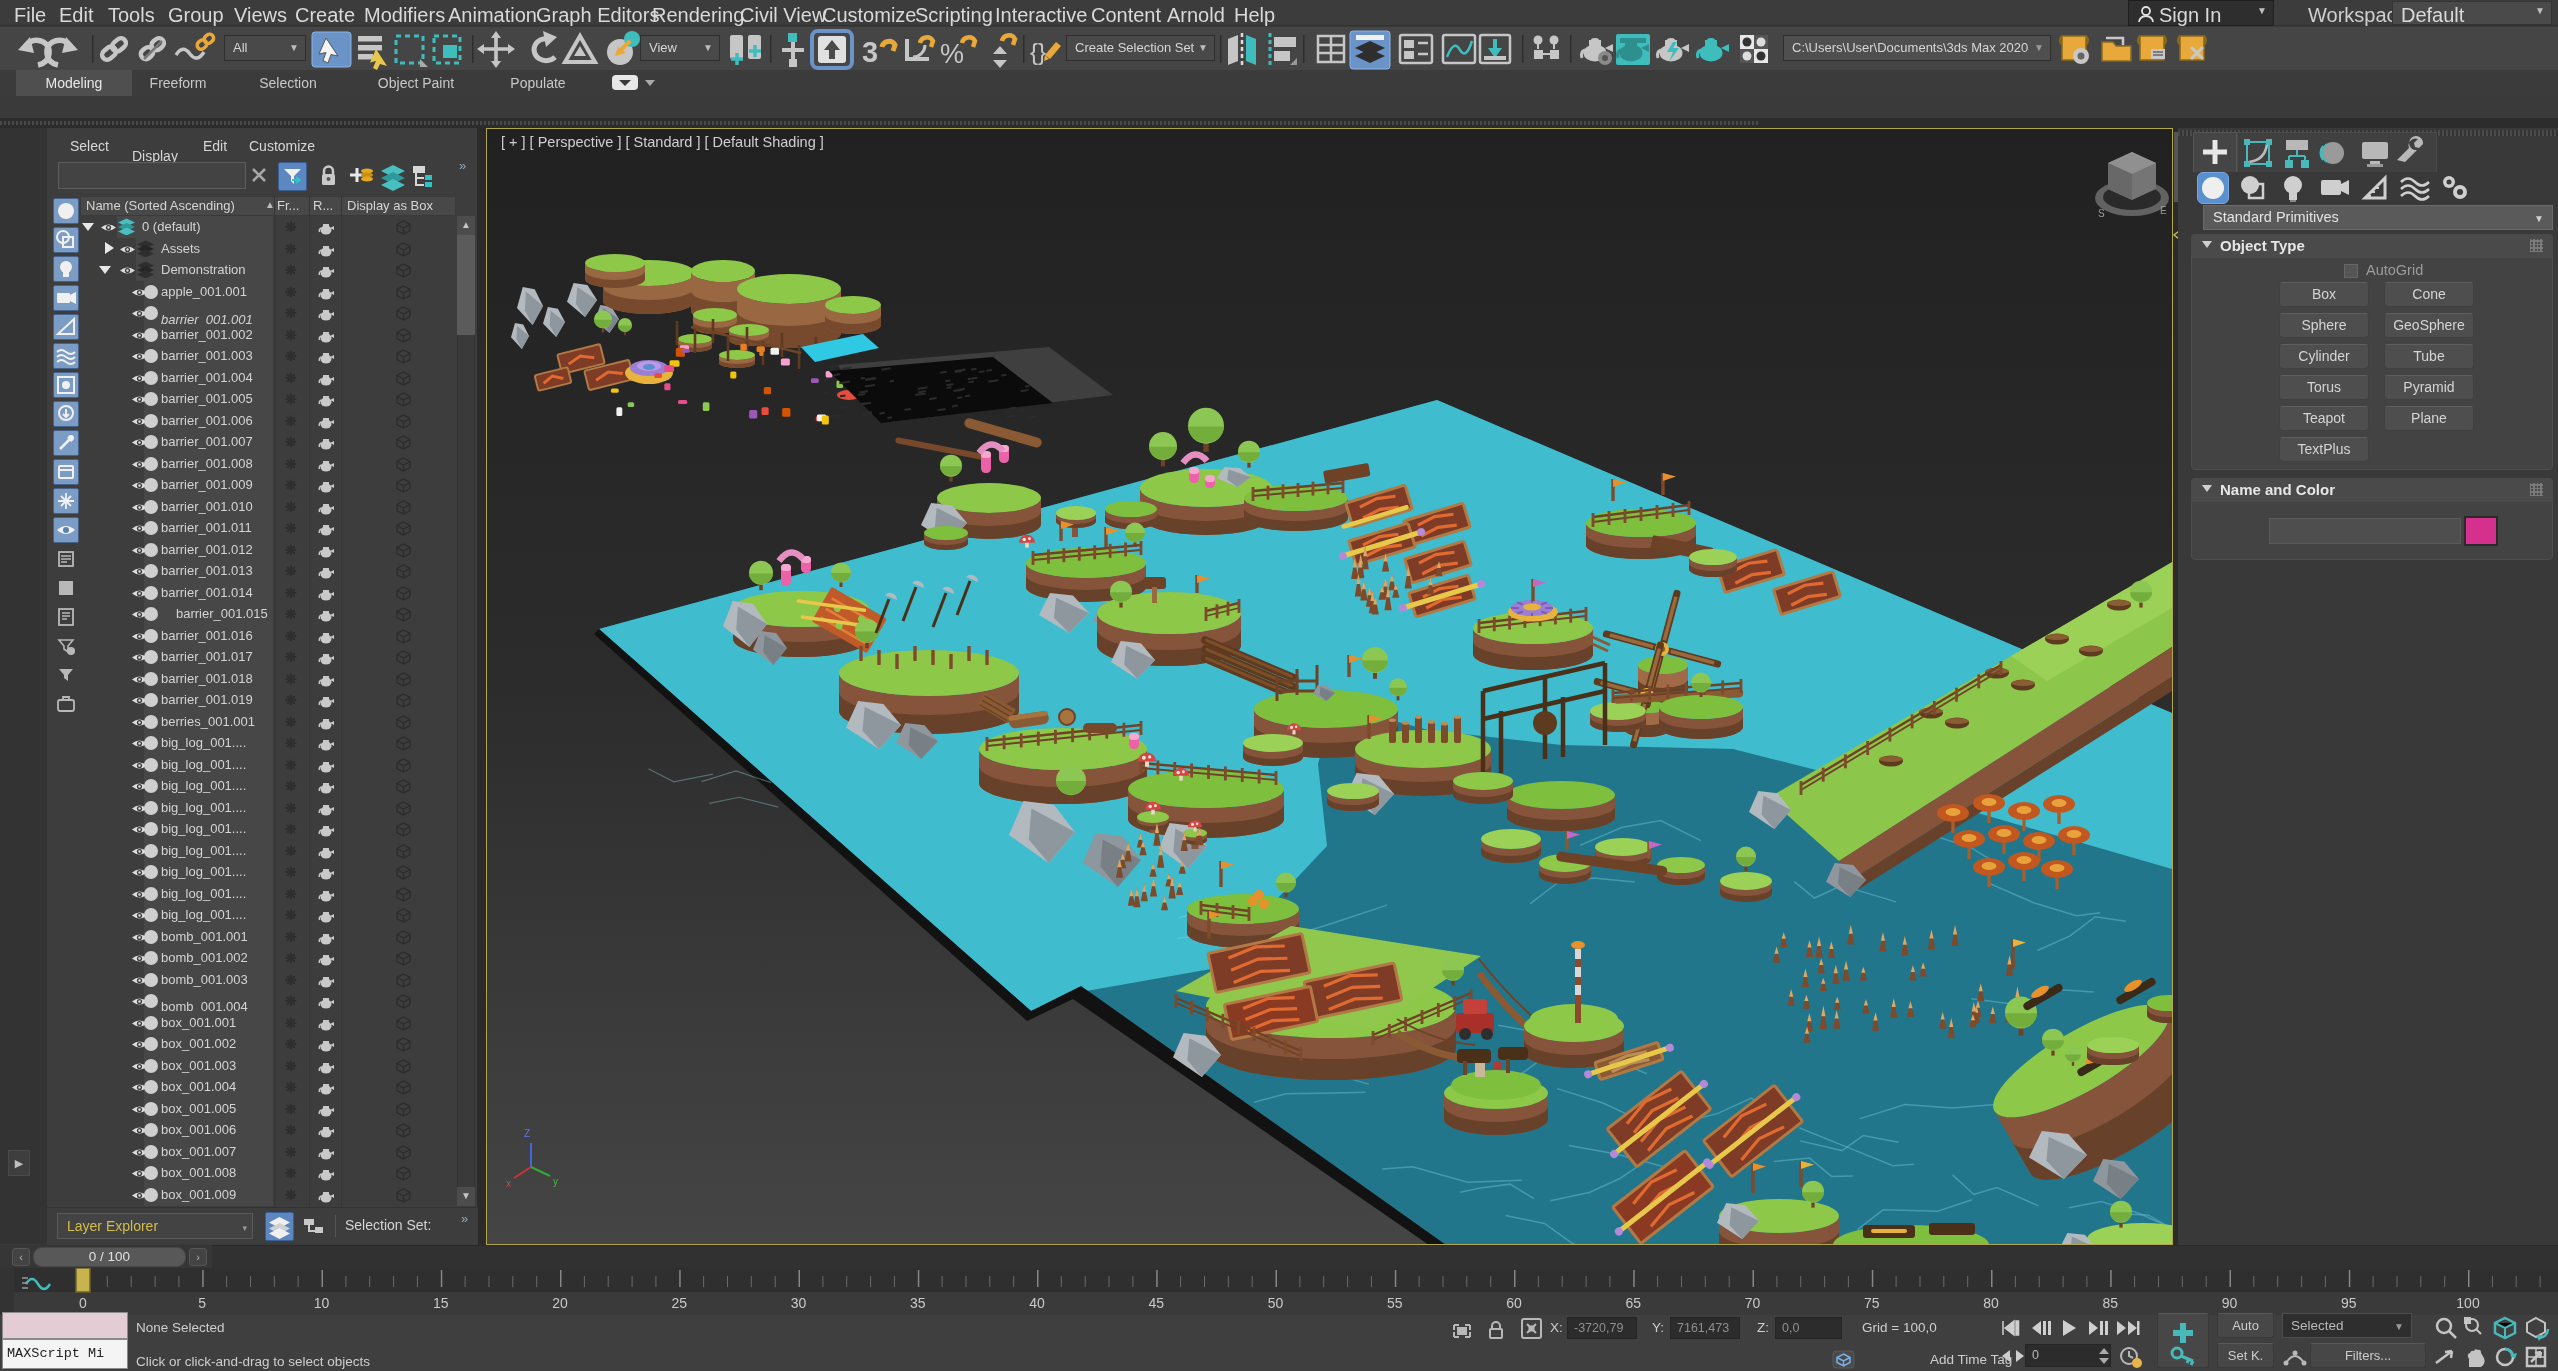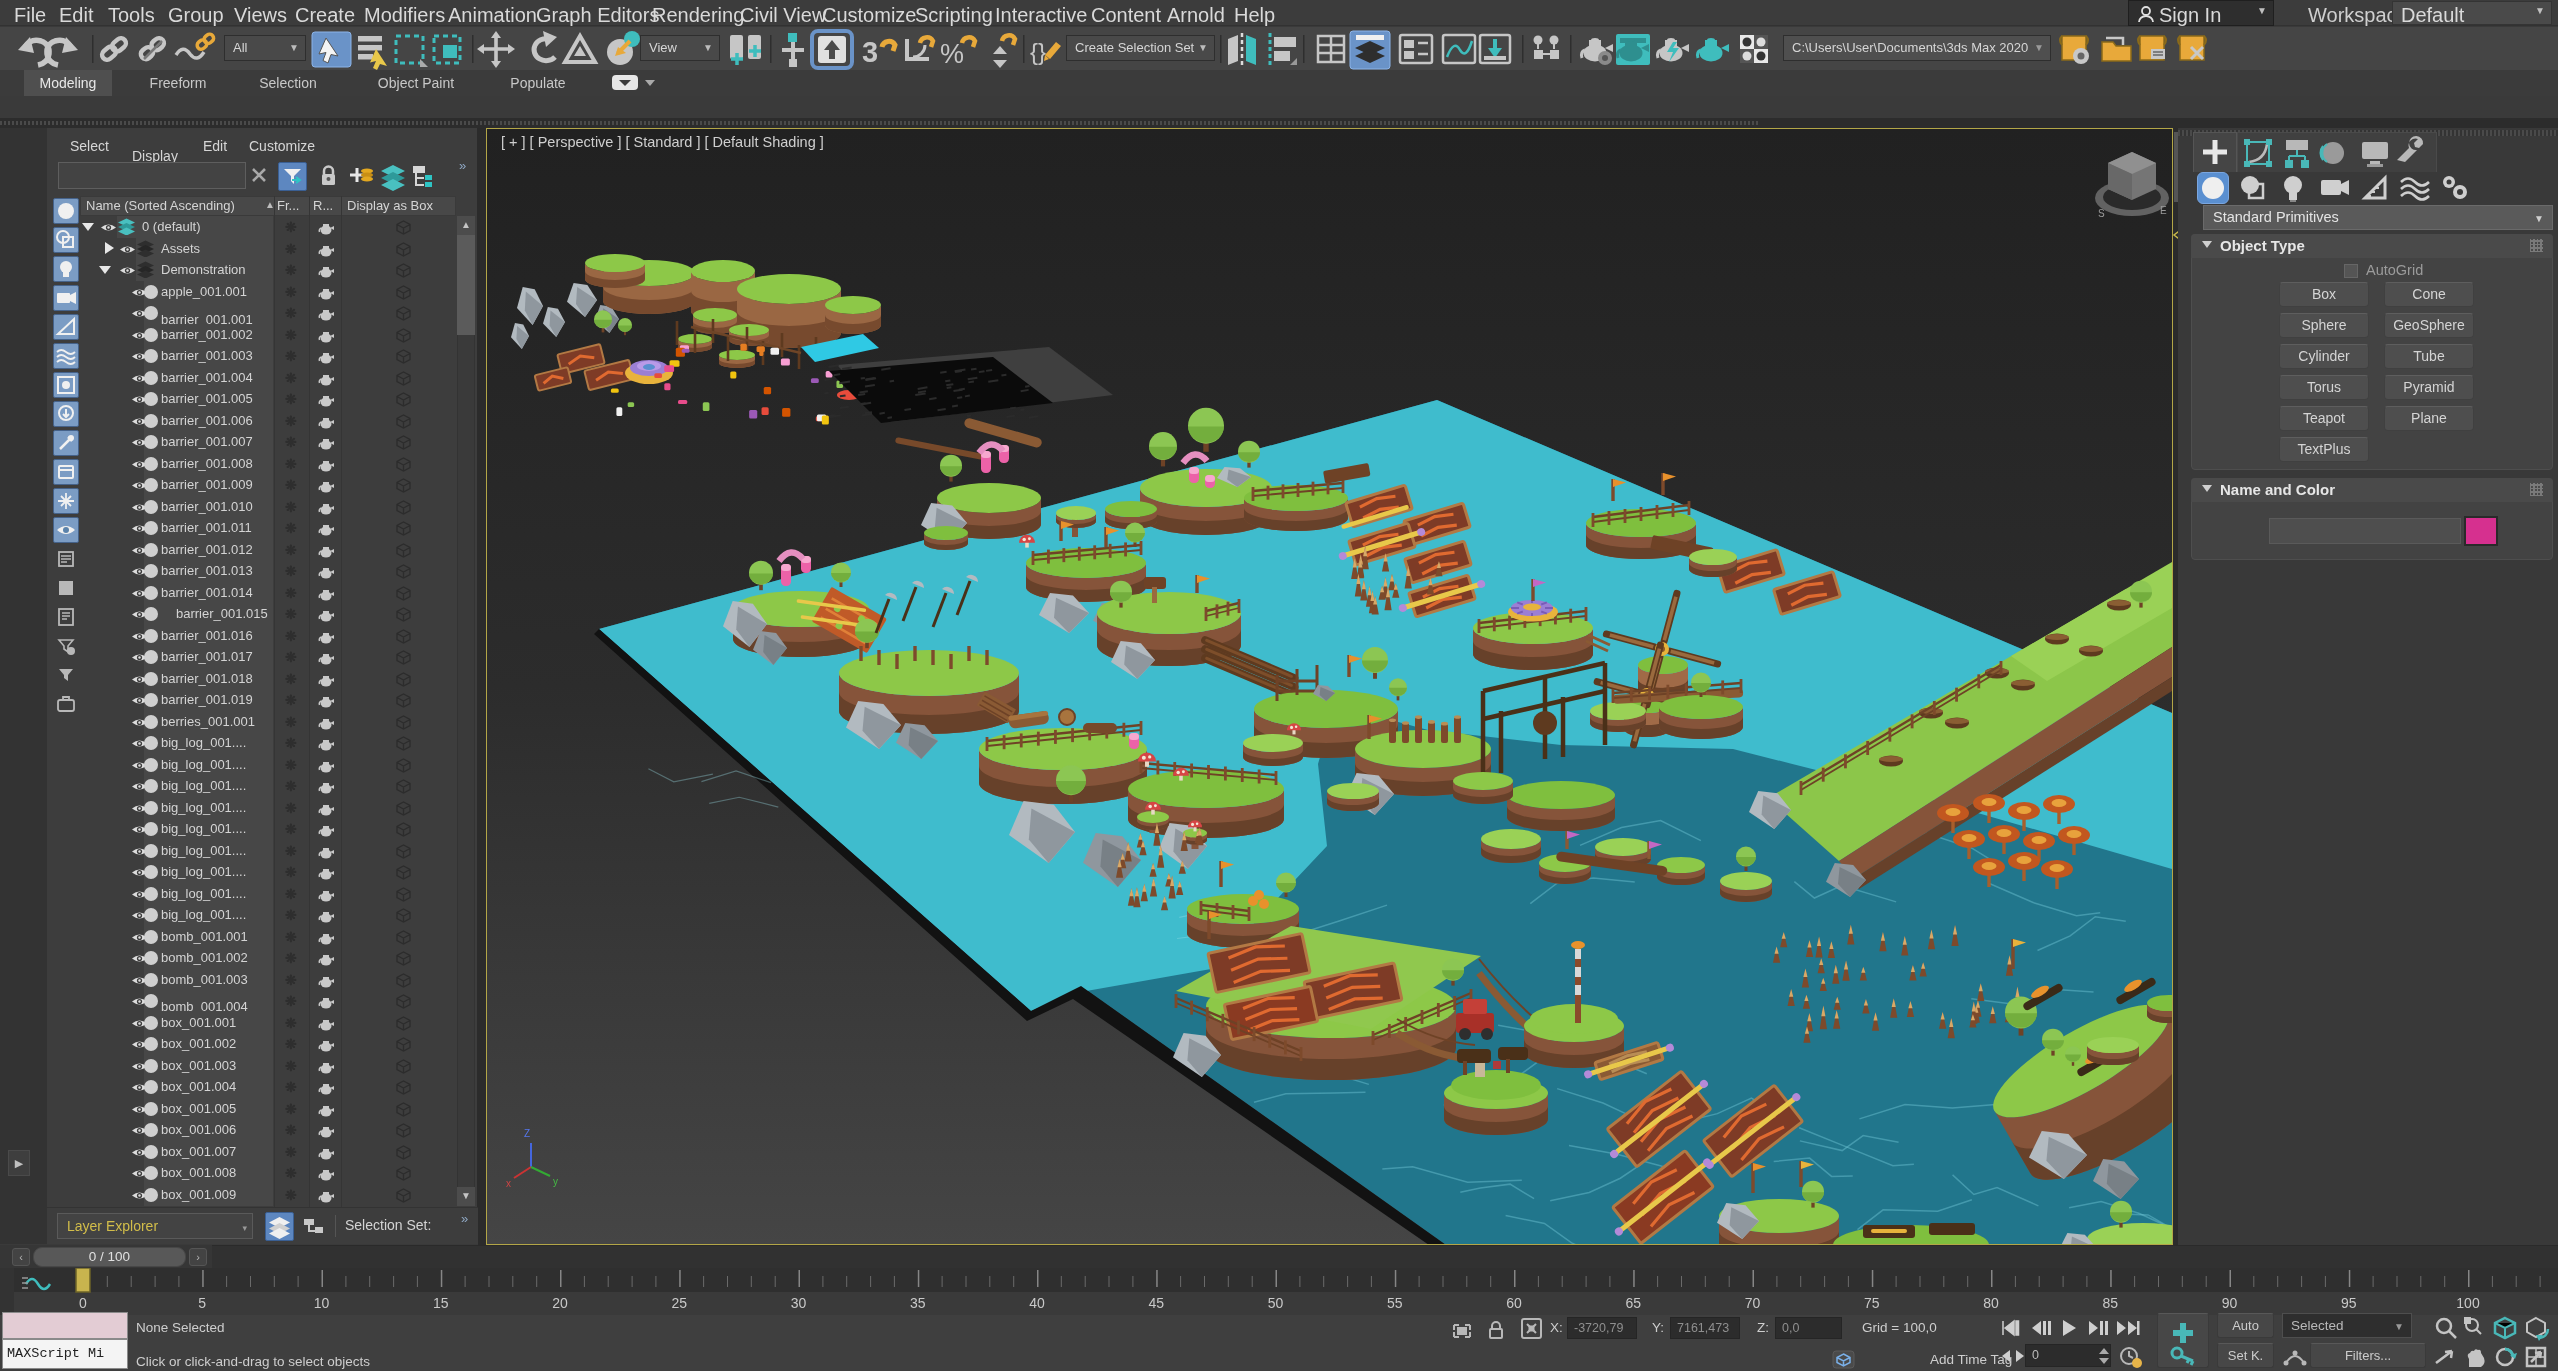--- a/index.html
+++ b/index.html
@@ -275,21 +275,21 @@
           <path d="M15 20 l12 12 M27 20 l-12 12" stroke="#c8c8c8" stroke-width="3"></path>
         </g>
       </svg>
     <div class="ddbox" style="left:224px;top:8px;width:82px;height:26px;">All<span class="ar">▼</span></div>
     <div class="ddbox" style="left:640px;top:8px;width:80px;height:26px;">View<span class="ar">▼</span></div>
     <div class="ddbox" style="left:1066px;top:8px;width:149px;height:26px;">Create Selection Set<span class="ar">▼</span></div>
     <div class="ddbox" style="left:1783px;top:8px;width:268px;height:26px;background:#4f4f4f;">C:\Users\User\Documents\3ds Max 2020<span class="ar" style="position:absolute;right:6px;top:0;color:#9a9a9a;font-size:10px;">▼</span></div>
   </div>
 
   <div class="abs" id="ribbon">
-    <div class="tab active" style="left:24px;width:88px;">Modeling</div>
+    <div class="tab active" style="left:16px;width:116px;">Modeling</div>
     <div class="tab" style="left:138px;width:80px;">Freeform</div>
     <div class="tab" style="left:248px;width:80px;">Selection</div>
     <div class="tab" style="left:368px;width:96px;">Object Paint</div>
     <div class="tab" style="left:498px;width:80px;">Populate</div>
     <svg class="abs" style="left:612px;top:5px;" width="46" height="16">
         <rect x="0" y="0" width="26" height="15" rx="4" fill="#e6e6e6"></rect>
         <polygon points="7,5 19,5 13,11" fill="#3a3a3a"></polygon>
         <polygon points="33,5 43,5 38,11" fill="#aaa"></polygon>
       </svg>
   </div>
@@ -534,21 +534,21 @@
 <div class="row" style="top:174.0px;">
           <div class="rowname" style="left:64px;width:129px;"></div>
           <div class="eye" style="left:51px;">
             <svg width="17" height="11">
               <path d="M1 5.5 Q8.5 -0.5 16 5.5 Q8.5 11.5 1 5.5 Z" fill="#dcdcdc"></path>
               <circle cx="8.5" cy="5.5" r="2.6" fill="#3d3d3d"></circle>
               <circle cx="8.5" cy="5.5" r="1.2" fill="#dcdcdc"></circle>
             </svg>
           </div>
           <div class="circ" style="left:64px;"></div>
-          <div class="lint" style="left:81px;top:10px;">barrier_001.001</div>
+          <div class="lint" style="left:81px;top:10px;font-style:italic;">barrier_001.001</div>
           <div class="ast" style="left:205px;">❋</div>
           <div class="tpot" style="left:237px;"><svg width="17" height="13">
               <ellipse cx="9" cy="8" rx="5.5" ry="4.5" fill="#c9c9c9"></ellipse>
               <rect x="6" y="2" width="6" height="3" fill="#c9c9c9"></rect>
               <path d="M13 6 l4 -2 v4 z" fill="#c9c9c9"></path>
               <path d="M4.5 6 q-3 1 -2 4" stroke="#c9c9c9" stroke-width="1.5" fill="none"></path>
             </svg></div>
           <div class="cube" style="left:316px;"><svg width="15" height="15">
               <path d="M7.5 1 L14 4.5 V10.5 L7.5 14 L1 10.5 V4.5 Z M1 4.5 L7.5 8 L14 4.5 M7.5 8 V14" stroke="#2c2c2c" stroke-width="1.3" fill="none"></path>
             </svg></div>

